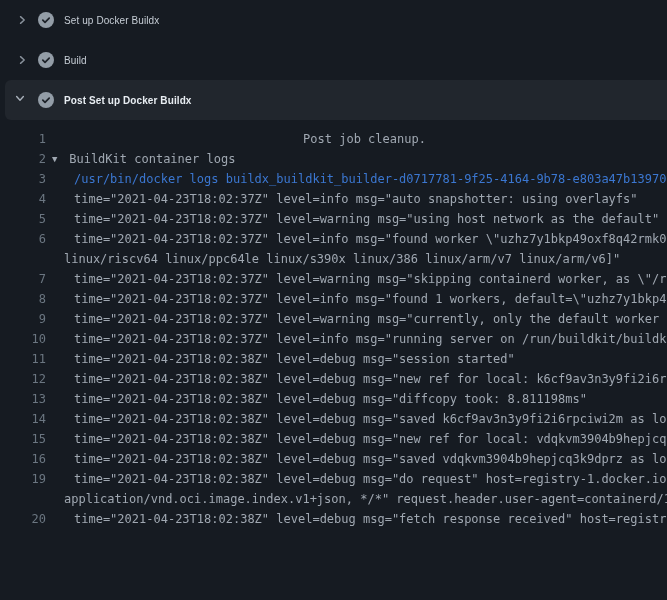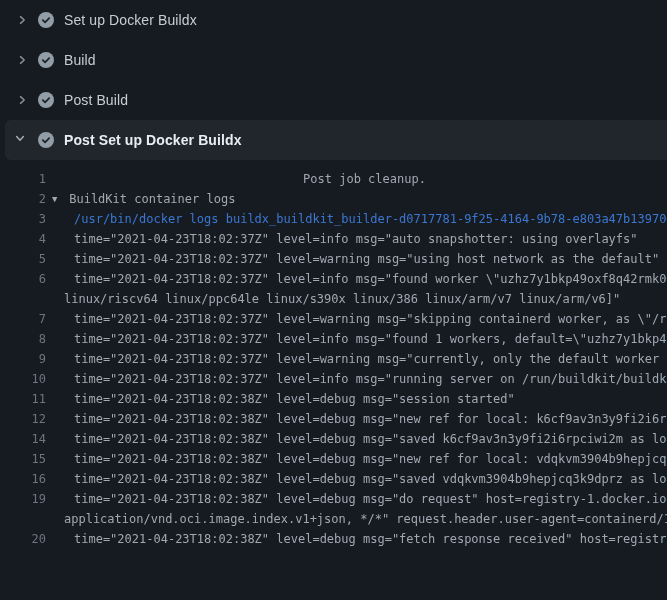--- a/index.html
+++ b/index.html
@@ -19,21 +19,21 @@
     background:var(--row-highlight,#21262d);
     border-radius:6px 0 0 6px;
   }
   .chev{width:16px;height:16px;flex:0 0 16px;margin-right:8px;
     display:flex;align-items:center;justify-content:center;}
   .chev svg{display:block;}
   .step-row .chev-down{display:none;}
   .step-row.expanded .chev-down{display:block;}
   .status{width:16px;height:16px;flex:0 0 16px;margin-right:10px;}
   .step-label{
-    font-size:14px;color:var(--step-label,#c6cdd5);
+    font-size:10px;color:var(--step-label,#c6cdd5);
     letter-spacing:.1px;
   }
   .step-row.expanded .step-label{color:var(--step-label-active,#e8edf2);font-weight:700;}
   
   .log{
     padding-top:9px;
     font-family:"DejaVu Sans Mono","Liberation Mono",monospace;
     font-size:12px;line-height:20px;
     color:var(--log-text,#a0a8b2);
   }
@@ -79,35 +79,20 @@
 
     <span class="status">
       <svg width="16" height="16" viewBox="0 0 16 16">
         <circle cx="8" cy="8" r="8" fill="#939da7"></circle>
         <path d="M4.8 8.2 L7 10.4 L11.2 6.1" fill="none" stroke="#1c2128" stroke-width="1.7" stroke-linecap="round" stroke-linejoin="round"></path>
       </svg>
     </span>
     <span class="step-label">Build</span>
   </div>
 
-  <div class="step-row">
-    <span class="chev chev-right">
-      <svg width="12" height="12" viewBox="0 0 16 16">
-        <path d="M6 3.5 L11 8 L6 12.5" fill="none" stroke="#8b949e" stroke-width="1.8" stroke-linecap="round" stroke-linejoin="round"></path>
-      </svg>
-    </span>
-
-    <span class="status">
-      <svg width="16" height="16" viewBox="0 0 16 16">
-        <circle cx="8" cy="8" r="8" fill="#939da7"></circle>
-        <path d="M4.8 8.2 L7 10.4 L11.2 6.1" fill="none" stroke="#1c2128" stroke-width="1.7" stroke-linecap="round" stroke-linejoin="round"></path>
-      </svg>
-    </span>
-    <span class="step-label">Post Build</span>
-  </div>
 
   <div class="step-row expanded">
 
     <span class="chev chev-down">
       <svg width="12" height="12" viewBox="0 0 16 16">
         <path d="M3.5 6 L8 11 L12.5 6" fill="none" stroke="#aab2bc" stroke-width="1.8" stroke-linecap="round" stroke-linejoin="round"></path>
       </svg>
     </span>
     <span class="status">
       <svg width="16" height="16" viewBox="0 0 16 16">
@@ -177,20 +162,24 @@
   <div class="log-row indent-inner">
     <span class="log-num">11</span>
     <span class="log-text">time="2021-04-23T18:02:38Z" level=debug msg="session started"</span>
   </div>
 
   <div class="log-row indent-inner">
     <span class="log-num">12</span>
     <span class="log-text">time="2021-04-23T18:02:38Z" level=debug msg="new ref for local: k6cf9av3n3y9fi2i6rpc</span>
   </div>
 
+  <div class="log-row indent-inner">
+    <span class="log-num">13</span>
+    <span class="log-text">time="2021-04-23T18:02:38Z" level=debug msg="diffcopy took: 8.811198ms"</span>
+  </div>
 
   <div class="log-row indent-inner">
     <span class="log-num">14</span>
     <span class="log-text">time="2021-04-23T18:02:38Z" level=debug msg="saved k6cf9av3n3y9fi2i6rpciwi2m as loca</span>
   </div>
 
   <div class="log-row indent-inner">
     <span class="log-num">15</span>
     <span class="log-text">time="2021-04-23T18:02:38Z" level=debug msg="new ref for local: vdqkvm3904b9hepjcq3k</span>
   </div>

